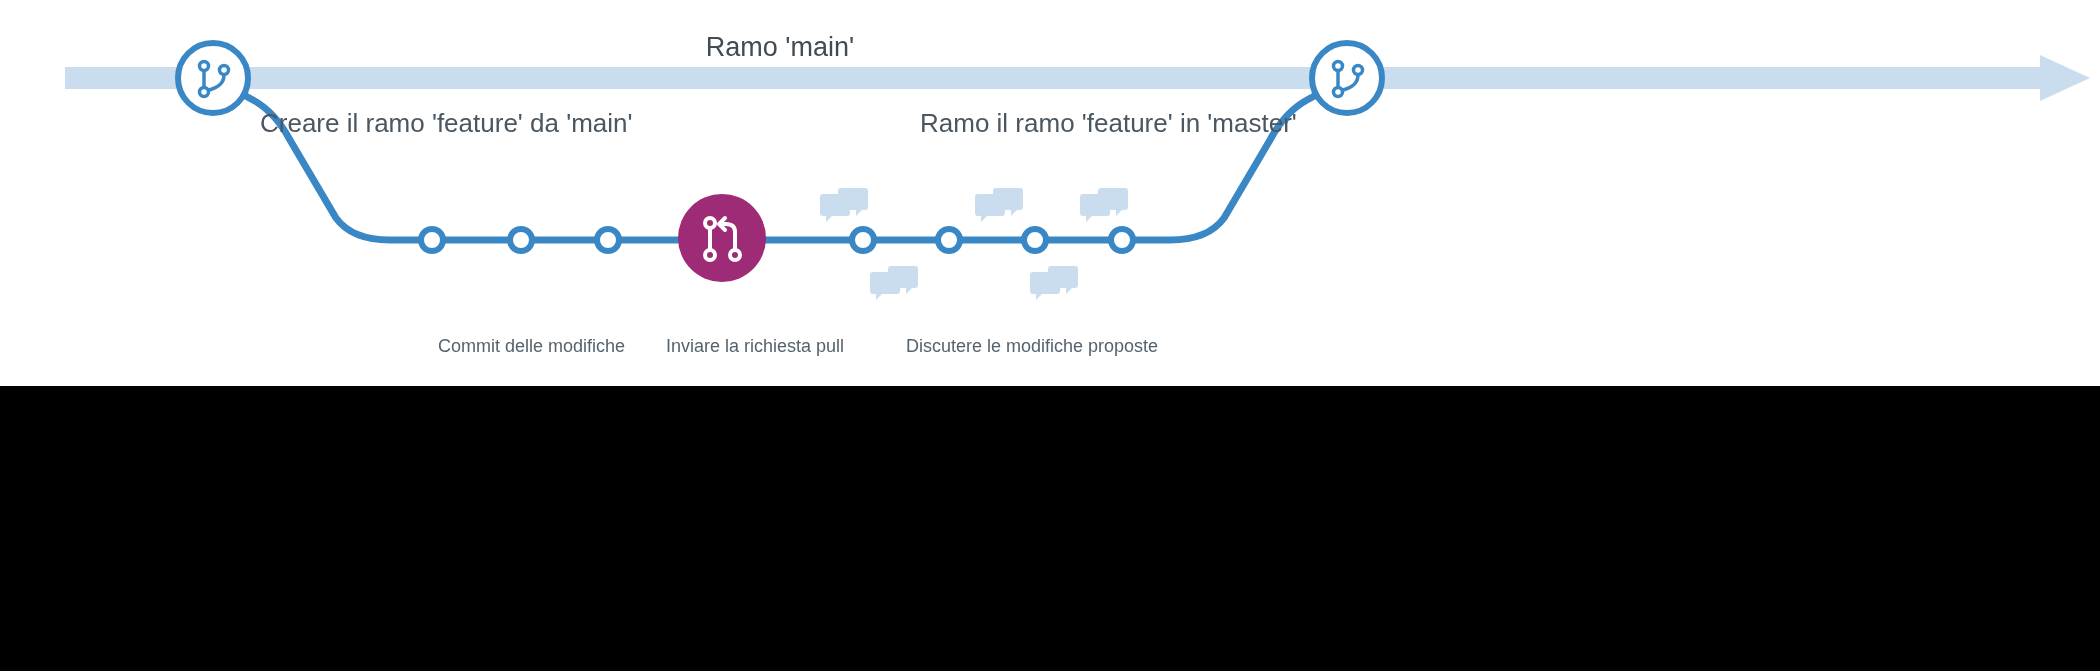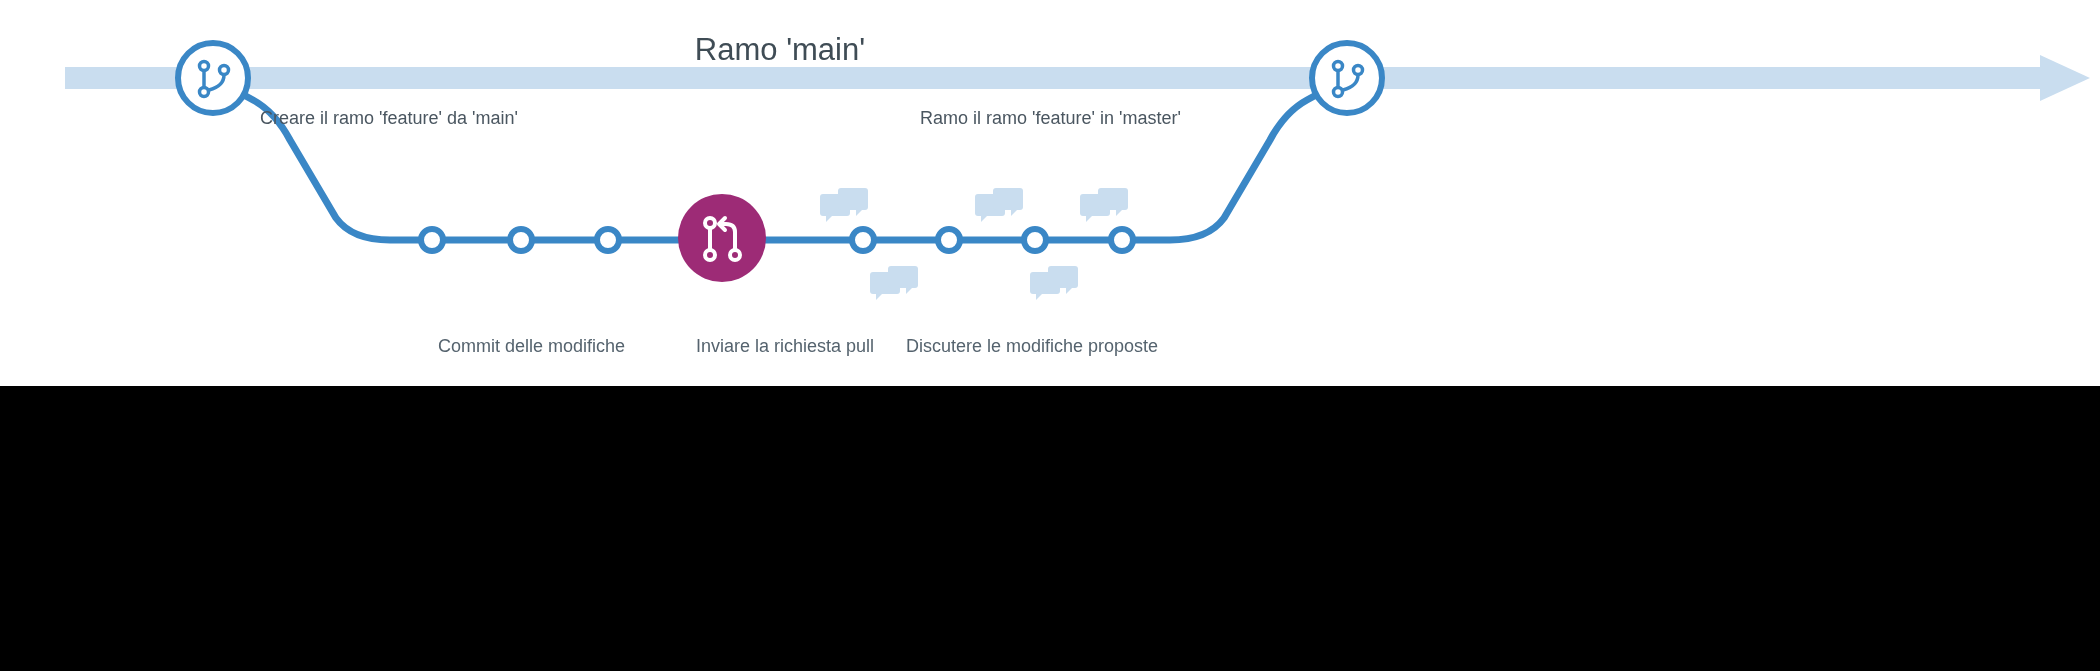--- a/index.html
+++ b/index.html
@@ -13,28 +13,28 @@
   .black-bar {
     position: absolute;
     left: 0;
     top: 386px;
     width: 2100px;
     height: 285px;
     background: #000;
   }
   .label-main {
     position: absolute;
-    font-size: 31px;
+    font-size: 27px;
     color: #3f4c55;
     text-align: center;
     width: 300px;
   }
   .sub-label {
     position: absolute;
-    font-size: 18px;
+    font-size: 26px;
     color: #4a5660;
   }
   .caption {
     position: absolute;
     font-size: 18px;
     color: #55636e;
   }
   svg { display: block; }
 </style>
 </head>
@@ -144,17 +144,17 @@
 </svg>
 
 <div class="label-main" style="left:630px; top:32px;">Ramo 'main'</div>
 
 <div class="sub-label" style="left:260px; top:108px;">Creare il ramo 'feature' da 'main'</div>
 
 <div class="sub-label" style="left:920px; top:108px;">Ramo il ramo 'feature' in 'master'</div>
 
 <div class="caption" style="left:438px; top:336px;">Commit delle modifiche</div>
 
-<div class="caption" style="left:696px; top:336px;">Inviare la richiesta pull</div>
+<div class="caption" style="left:666px; top:336px;">Inviare la richiesta pull</div>
 
 <div class="caption" style="left:906px; top:336px;text-align:right;">Discutere le modifiche proposte</div>
 
 <div class="black-bar"></div>
 
 </body></html>

